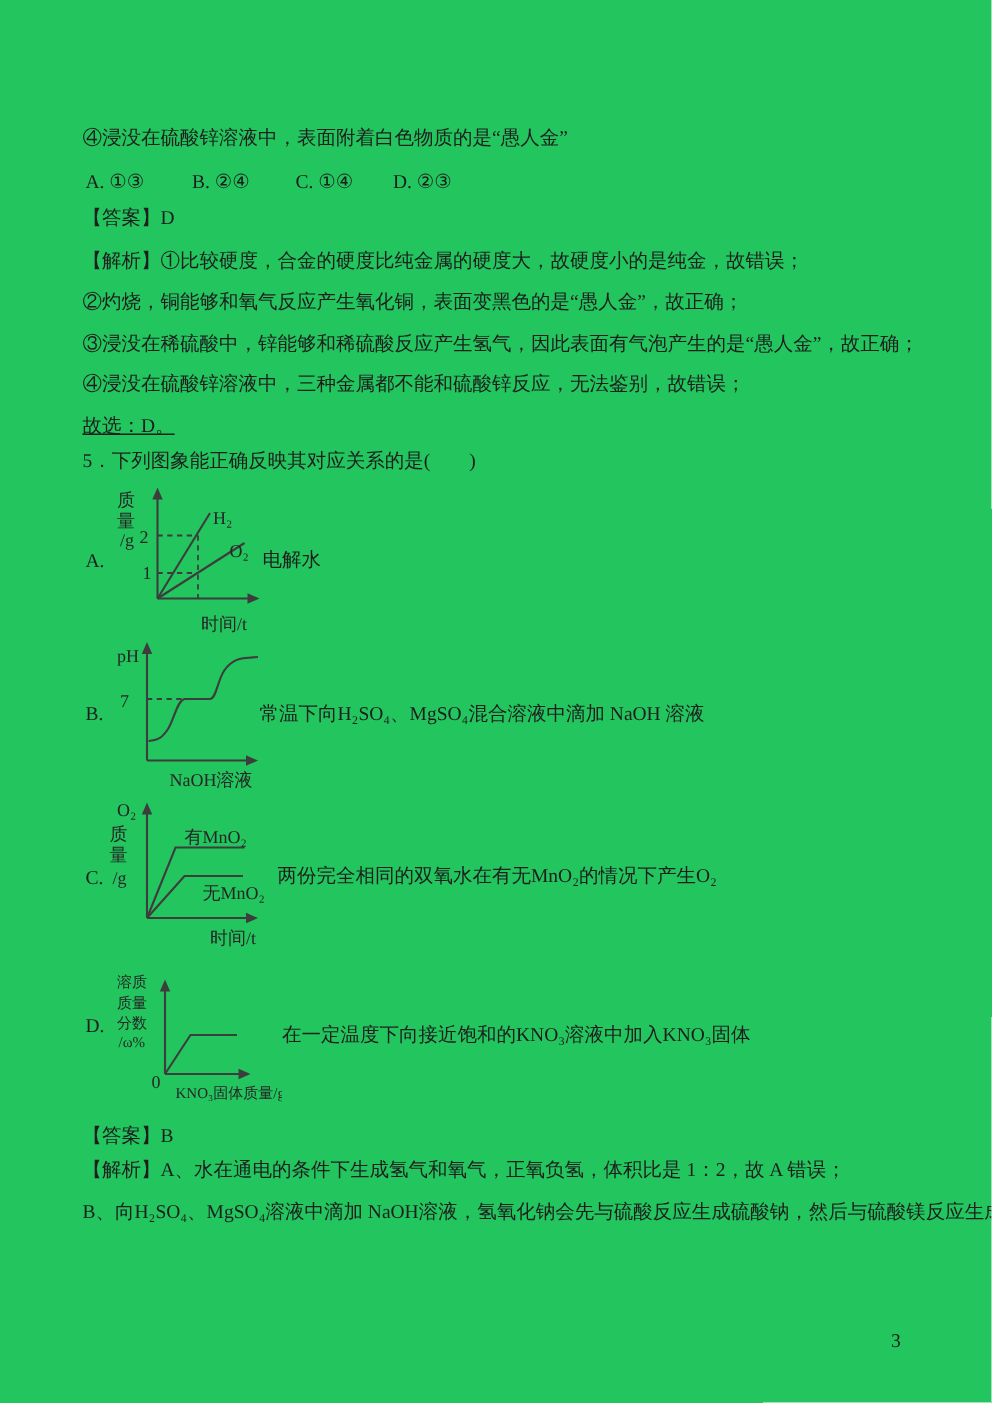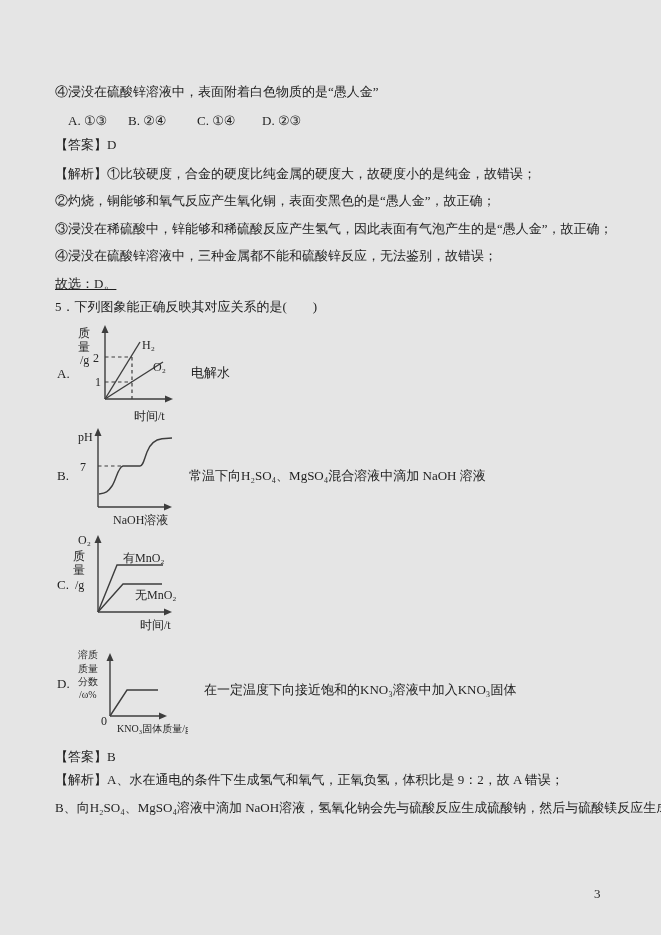--- a/index.html
+++ b/index.html
@@ -1,45 +1,45 @@
 <!DOCTYPE html>
 <html><head>
 <meta charset="utf-8">
 <style>
   html,body{margin:0;padding:0;background:#ffffff;}
   .page{
-    position:relative; width:661px; height:935px; background:#e5e5e5;
+    position:relative; width:661px; height:935px; background:#22c55e;
     font-family:"Liberation Serif","DejaVu Serif",serif;
     color:#1e1e1e; overflow:hidden;
   }
   .line{
     position:absolute; left:55px; font-size:13px; line-height:15px;
     white-space:nowrap; color:#1e1e1e;
   }
   .opt{ position:absolute; font-size:13px; white-space:nowrap; }
   .graph-letter{ position:absolute; font-size:13px; }
-  .caption{ position:absolute; font-size:13px; white-space:nowrap;margin-left:16px; }
+  .caption{ position:absolute; font-size:13px; white-space:nowrap; }
   .gsvg{ position:absolute; }
   .gsvg line, .gsvg polyline, .gsvg path{ stroke:#3d3d3d; fill:none; stroke-width:1.4; }
   .gsvg .dash{ stroke-dasharray:3.5,3; stroke-width:1.2; }
   .gsvg polygon{ fill:#3d3d3d; stroke:none; }
   .gsvg text{ fill:#262626; font-family:"Liberation Serif","DejaVu Serif",serif; font-size:12px; }
   .gsvg text.small{ font-size:10px; }
   .gsvg text.tick{ font-size:12px; }
   .pagenum{ position:absolute; font-size:13px; color:#1e1e1e; }
 </style>
 </head>
 <body>
 
 <div class="page">
 
   <div class="line" style="top:84px;">④浸没在硫酸锌溶液中，表面附着白色物质的是“愚人金”</div>
 
   <div>
-    <span class="opt" style="left:68px; top:113px;">A. ①③</span>
+    <span class="opt" style="left:57px; top:113px;">A. ①③</span>
     <span class="opt" style="left:128px; top:113px;">B. ②④</span>
     <span class="opt" style="left:197px; top:113px;">C. ①④</span>
     <span class="opt" style="left:262px; top:113px;">D. ②③</span>
   </div>
 
   <div class="line" style="top:137px;text-align:right;">【答案】D</div>
 
   <div class="line" style="top:166px;">【解析】①比较硬度，合金的硬度比纯金属的硬度大，故硬度小的是纯金，故错误；</div>
   <div class="line" style="top:193px;">②灼烧，铜能够和氧气反应产生氧化铜，表面变黑色的是“愚人金”，故正确；</div>
   <div class="line" style="top:221px;">③浸没在稀硫酸中，锌能够和稀硫酸反应产生氢气，因此表面有气泡产生的是“愚人金”，故正确；</div>
@@ -93,36 +93,37 @@
     <polyline points="26,79 45,32 91,32"></polyline>
     <polyline points="26,79 51,51 90,51"></polyline>
     <text x="6" y="11">O₂</text>
     <text x="1" y="27">质</text>
     <text x="1" y="41">量</text>
     <text x="3" y="56">/g</text>
     <text x="51" y="29">有MnO₂</text>
     <text x="63" y="66">无MnO₂</text>
     <text x="68" y="96">时间/t</text>
   </svg>
+  <div class="caption" style="left:185px; top:575px;">两份完全相同的双氧水在有无MnO₂的情况下产生O₂</div>
 
   <div class="graph-letter" style="left:57px; top:676px;">D.</div>
   <svg class="gsvg" style="left:76px; top:640px;" width="112" height="98" viewBox="0 0 112 98">
     <line x1="34" y1="76" x2="34" y2="18"></line>
     <polygon points="34,13 30.5,21 37.5,21"></polygon>
     <line x1="34" y1="76" x2="87" y2="76"></line>
     <polygon points="91,76 83,72.5 83,79.5"></polygon>
     <polyline points="34,76 51,50 82,50"></polyline>
     <text class="small" x="2" y="18">溶质</text>
     <text class="small" x="2" y="32">质量</text>
     <text class="small" x="2" y="45">分数</text>
     <text class="small" x="3" y="58">/ω%</text>
     <text class="tick" x="25" y="85">0</text>
     <text class="small" x="41" y="92">KNO₃固体质量/g</text>
   </svg>
   <div class="caption" style="left:188px; top:681px;">在一定温度下向接近饱和的KNO₃溶液中加入KNO₃固体</div>
 
   <div class="line" style="top:749px;">【答案】B</div>
-  <div class="line" style="top:772px;">【解析】A、水在通电的条件下生成氢气和氧气，正氧负氢，体积比是 9：2，故 A 错误；</div>
+  <div class="line" style="top:772px;">【解析】A、水在通电的条件下生成氢气和氧气，正氧负氢，体积比是 1：2，故 A 错误；</div>
   <div class="line" style="top:800px;">B、向H₂SO₄、MgSO₄溶液中滴加 NaOH溶液，氢氧化钠会先与硫酸反应生成硫酸钠，然后与硫酸镁反应生成</div>
 
   <div class="pagenum" style="left:594px; top:886px;">3</div>
 
 </div>
 
 </body></html>

